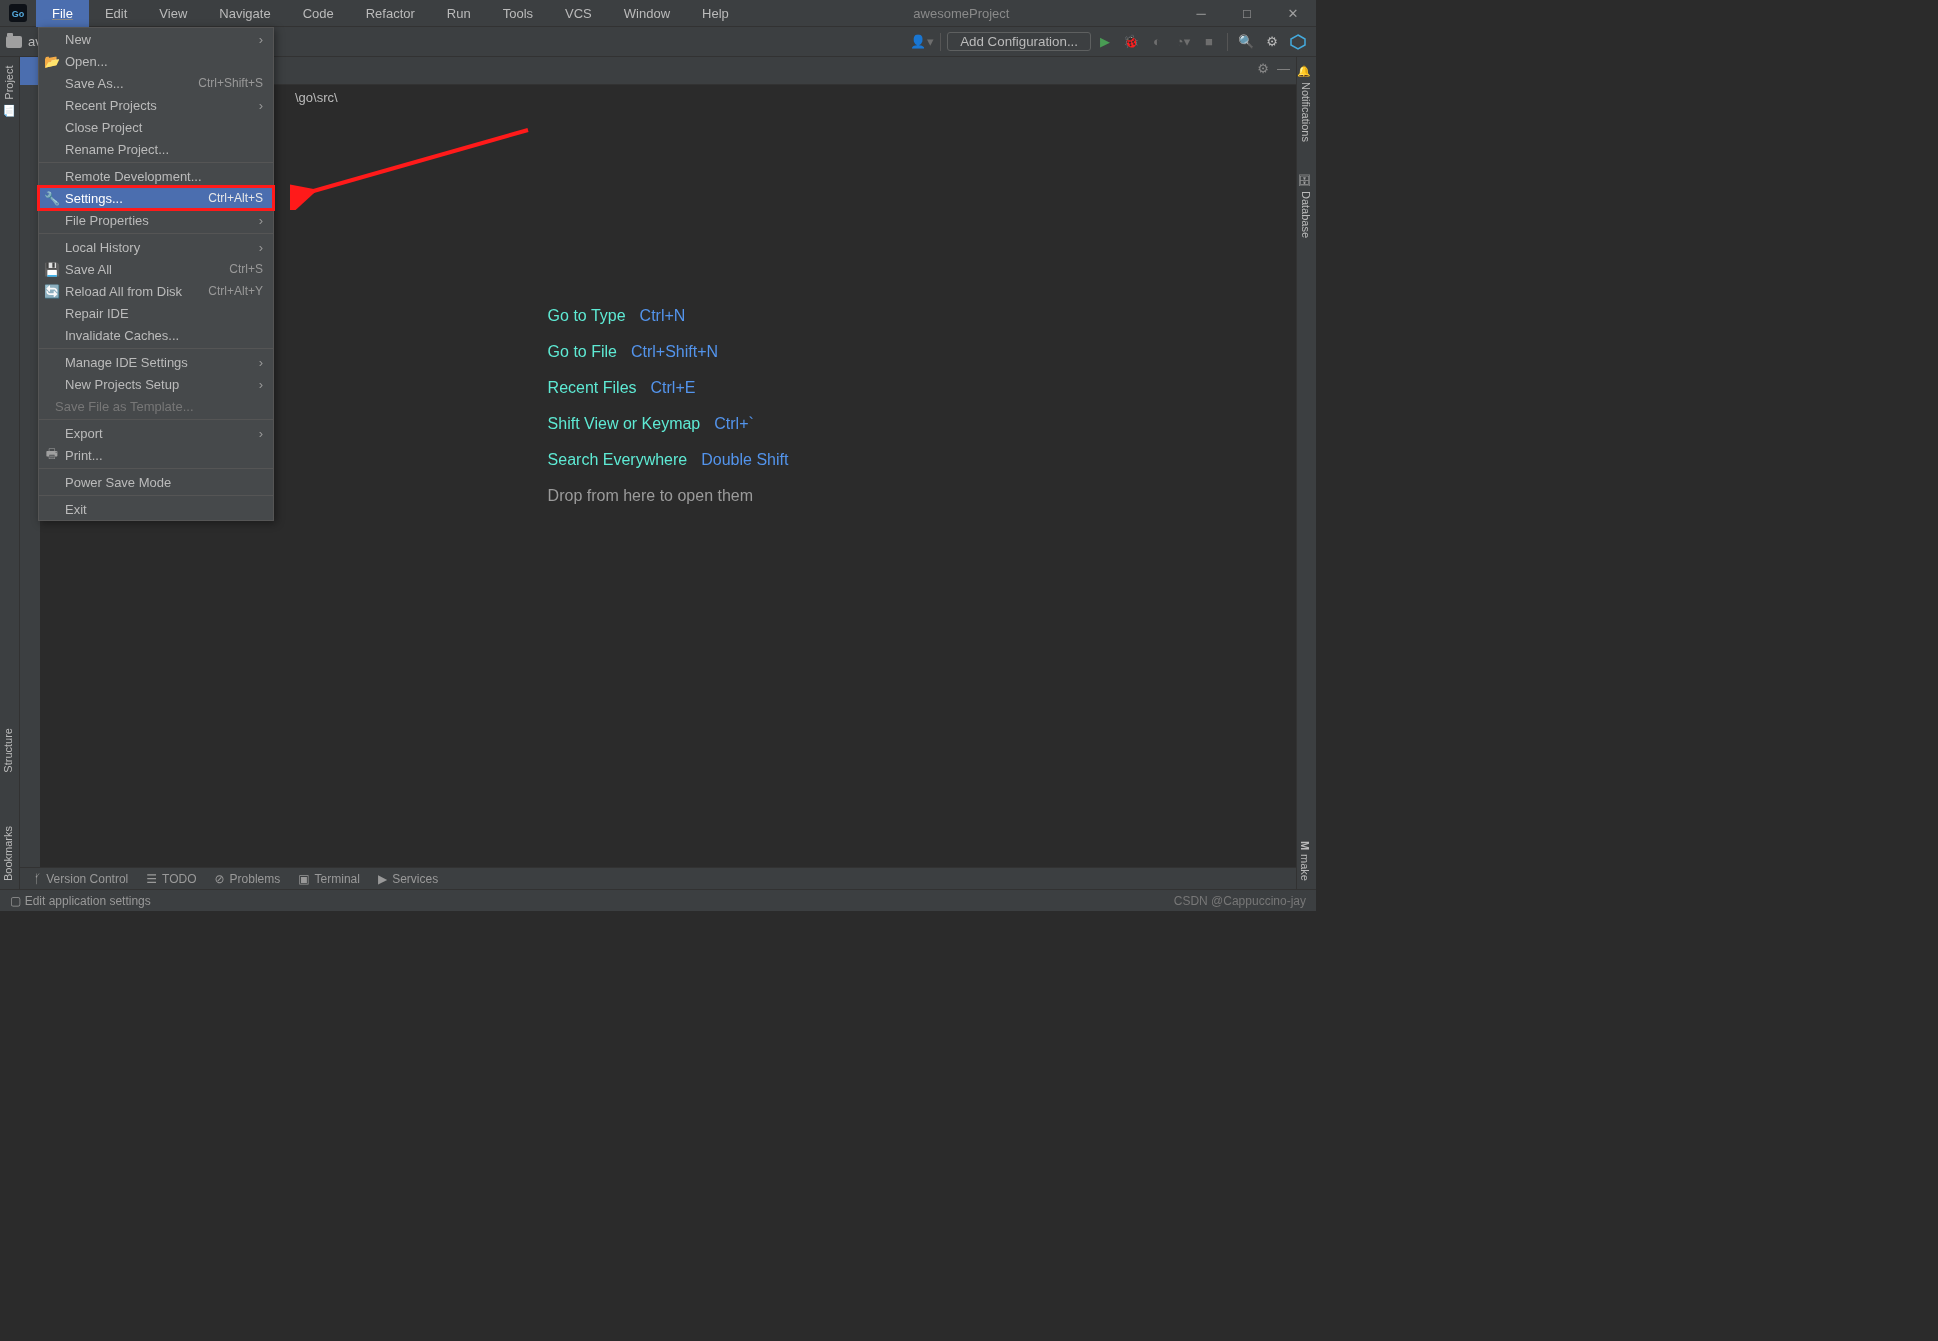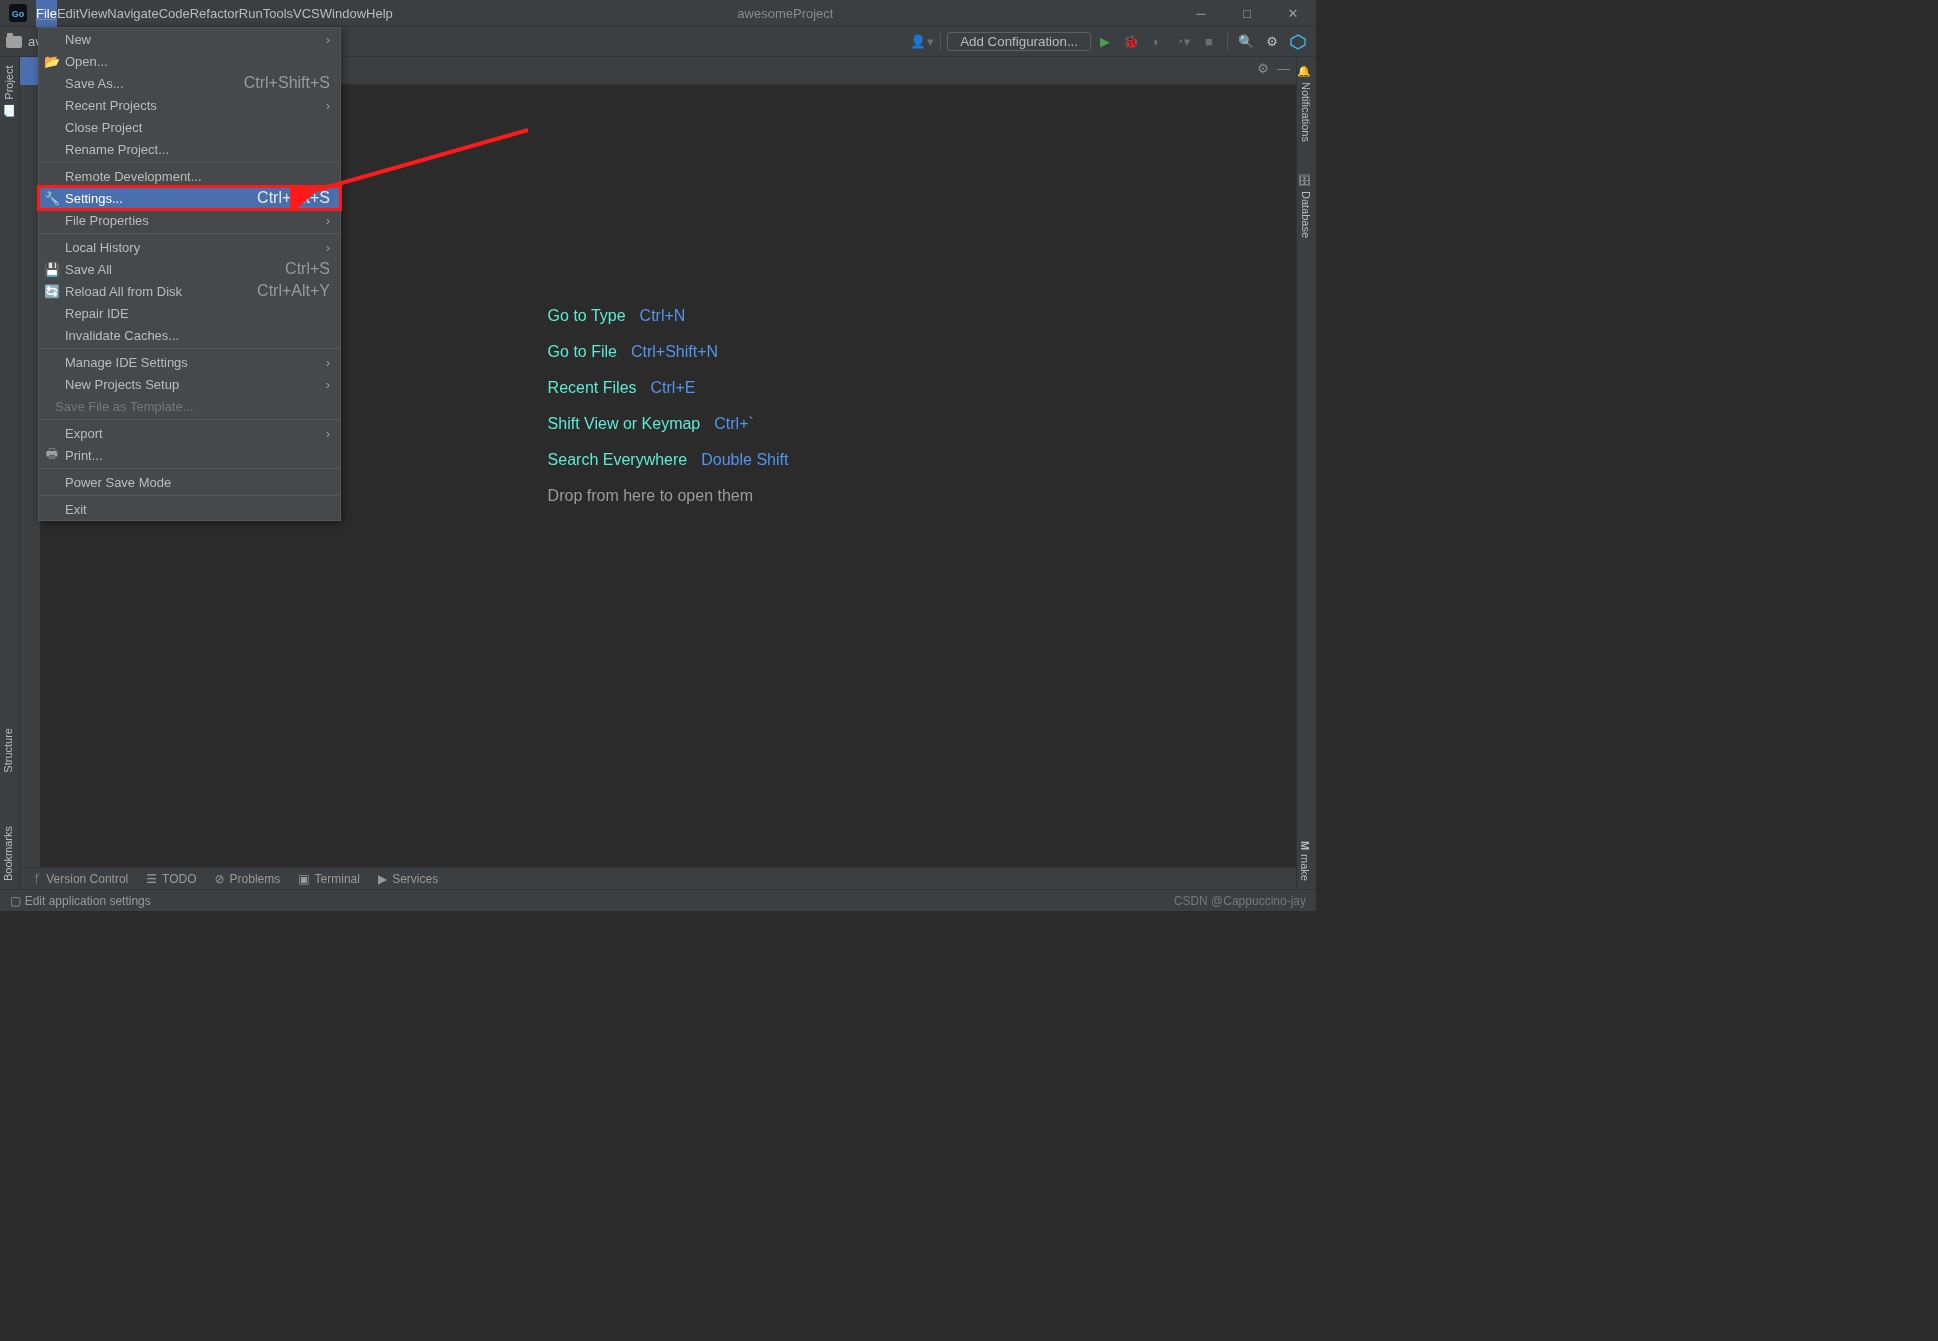--- a/index.html
+++ b/index.html
@@ -2,21 +2,21 @@
 <html><head>
 <meta charset="utf-8">
 <style>
 * { margin:0; padding:0; box-sizing:border-box; font-family:"Segoe UI",Arial,sans-serif; }
 body { background:#2b2b2b; color:#bbbbbb; font-size:13px; overflow:hidden; width:1938px; height:1341px; transform:scale(1); transform-origin:top left; }
 .root{width:1316px;height:911px;position:relative;background:#3c3f41;}
 
 
 .menubar{height:27px;background:#3c3f41;display:flex;align-items:center;border-bottom:1px solid #323232;}
 .app-icon{width:24px;height:20px;margin:0 6px;display:flex;align-items:center;justify-content:center;}
-.menu-item{padding:0 0;height:27px;line-height:27px;color:#bbbbbb;cursor:default;}
+.menu-item{padding:0 16px;height:27px;line-height:27px;color:#bbbbbb;cursor:default;}
 .menu-item.active{background:#4b6eaf;color:#fff;}
 .title-center{flex:1;text-align:center;color:#8a8a8a;}
 .win-ctrl{width:46px;height:27px;display:flex;align-items:center;justify-content:center;color:#a0a0a0;}
 
 
 .toolbar{height:30px;background:#3c3f41;display:flex;align-items:center;border-bottom:1px solid #323232;padding:0 6px;}
 .toolbar-left{display:flex;align-items:center;gap:6px;}
 .folder-ico{width:16px;height:12px;background:#a0a0a0;border-radius:2px;position:relative;}
 .folder-ico::before{content:"";position:absolute;top:-3px;left:1px;width:6px;height:3px;background:#a0a0a0;border-radius:1px 1px 0 0;}
 .toolbar-right{margin-left:auto;display:flex;align-items:center;gap:2px;}
@@ -48,25 +48,25 @@
 .gear-collapse{position:absolute;right:6px;top:4px;display:flex;gap:8px;color:#888;}
 
 
 .hints{position:absolute;left:50%;top:250px;transform:translateX(-50%);}
 .hint-row{display:flex;gap:14px;margin-bottom:18px;font-size:16px;}
 .hint-label{color:#5eead4;}
 .hint-key{color:#5394ec;}
 .drop-hint{color:#9b9b9b;font-size:16px;margin-top:4px;}
 
 
-.dropdown{position:absolute;left:38px;top:27px;width:303px;background:#46494b;border:1px solid #555;box-shadow:2px 2px 8px rgba(0,0,0,.4);z-index:50;}
+.dropdown{position:absolute;left:38px;top:27px;width:236px;background:#46494b;border:1px solid #555;box-shadow:2px 2px 8px rgba(0,0,0,.4);z-index:50;}
 .dd-item{height:22px;display:flex;align-items:center;padding:0 10px 0 26px;position:relative;color:#bbbbbb;}
 .dd-item.disabled{color:#777;padding-left:16px;}
 .dd-item.hl{background:#4b6eaf;color:#fff;outline:3px solid #ff1a1a;outline-offset:-1px;}
-.dd-shortcut{margin-left:auto;color:#999;font-size:16px;}
+.dd-shortcut{margin-left:auto;color:#999;font-size:12px;}
 .dd-item.hl .dd-shortcut{color:#e8e8e8;}
 .dd-sep{height:1px;background:#555;margin:2px 0;}
 .dd-arrow{margin-left:auto;color:#999;}
 .dd-ico{position:absolute;left:6px;width:14px;display:flex;justify-content:center;color:#a0a0a0;}
 
 
 .arrow-svg{position:absolute;left:290px;top:120px;z-index:60;pointer-events:none;}
 
 
 .bottom-tools{position:absolute;left:20px;right:20px;bottom:22px;height:22px;background:#3c3f41;border-top:1px solid #323232;display:flex;align-items:center;gap:18px;padding:0 14px;font-size:12px;color:#999;}

